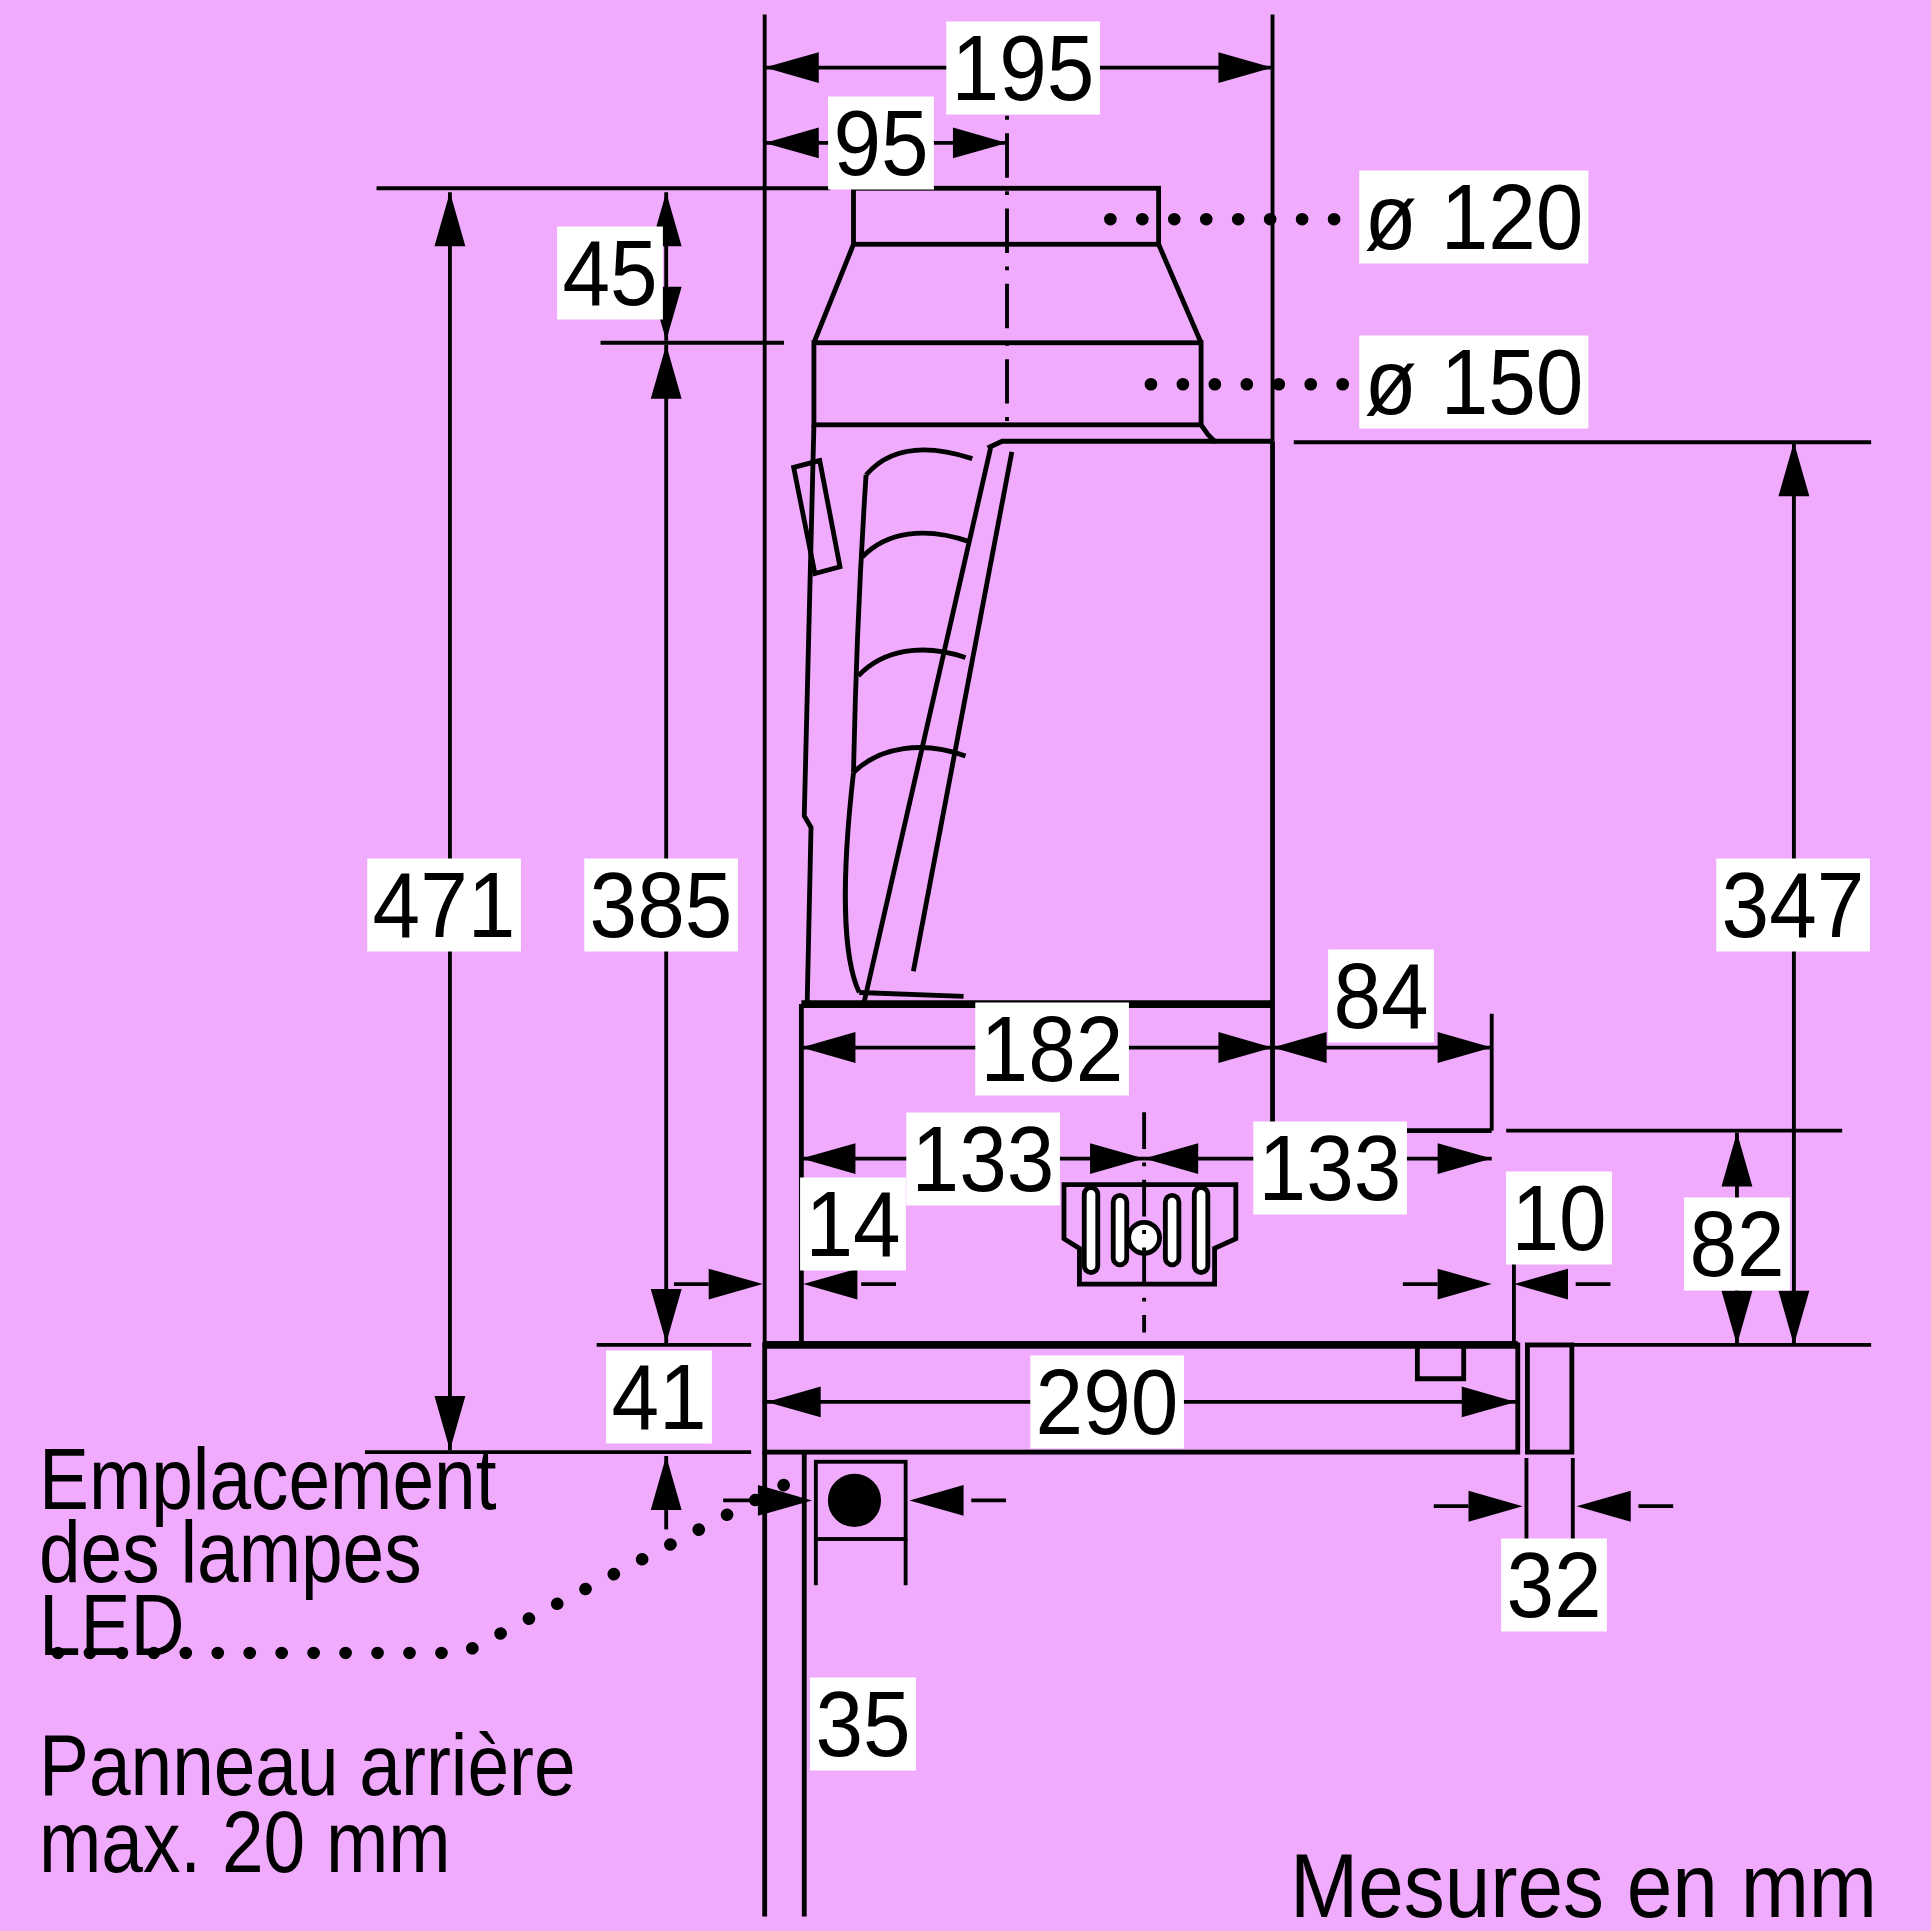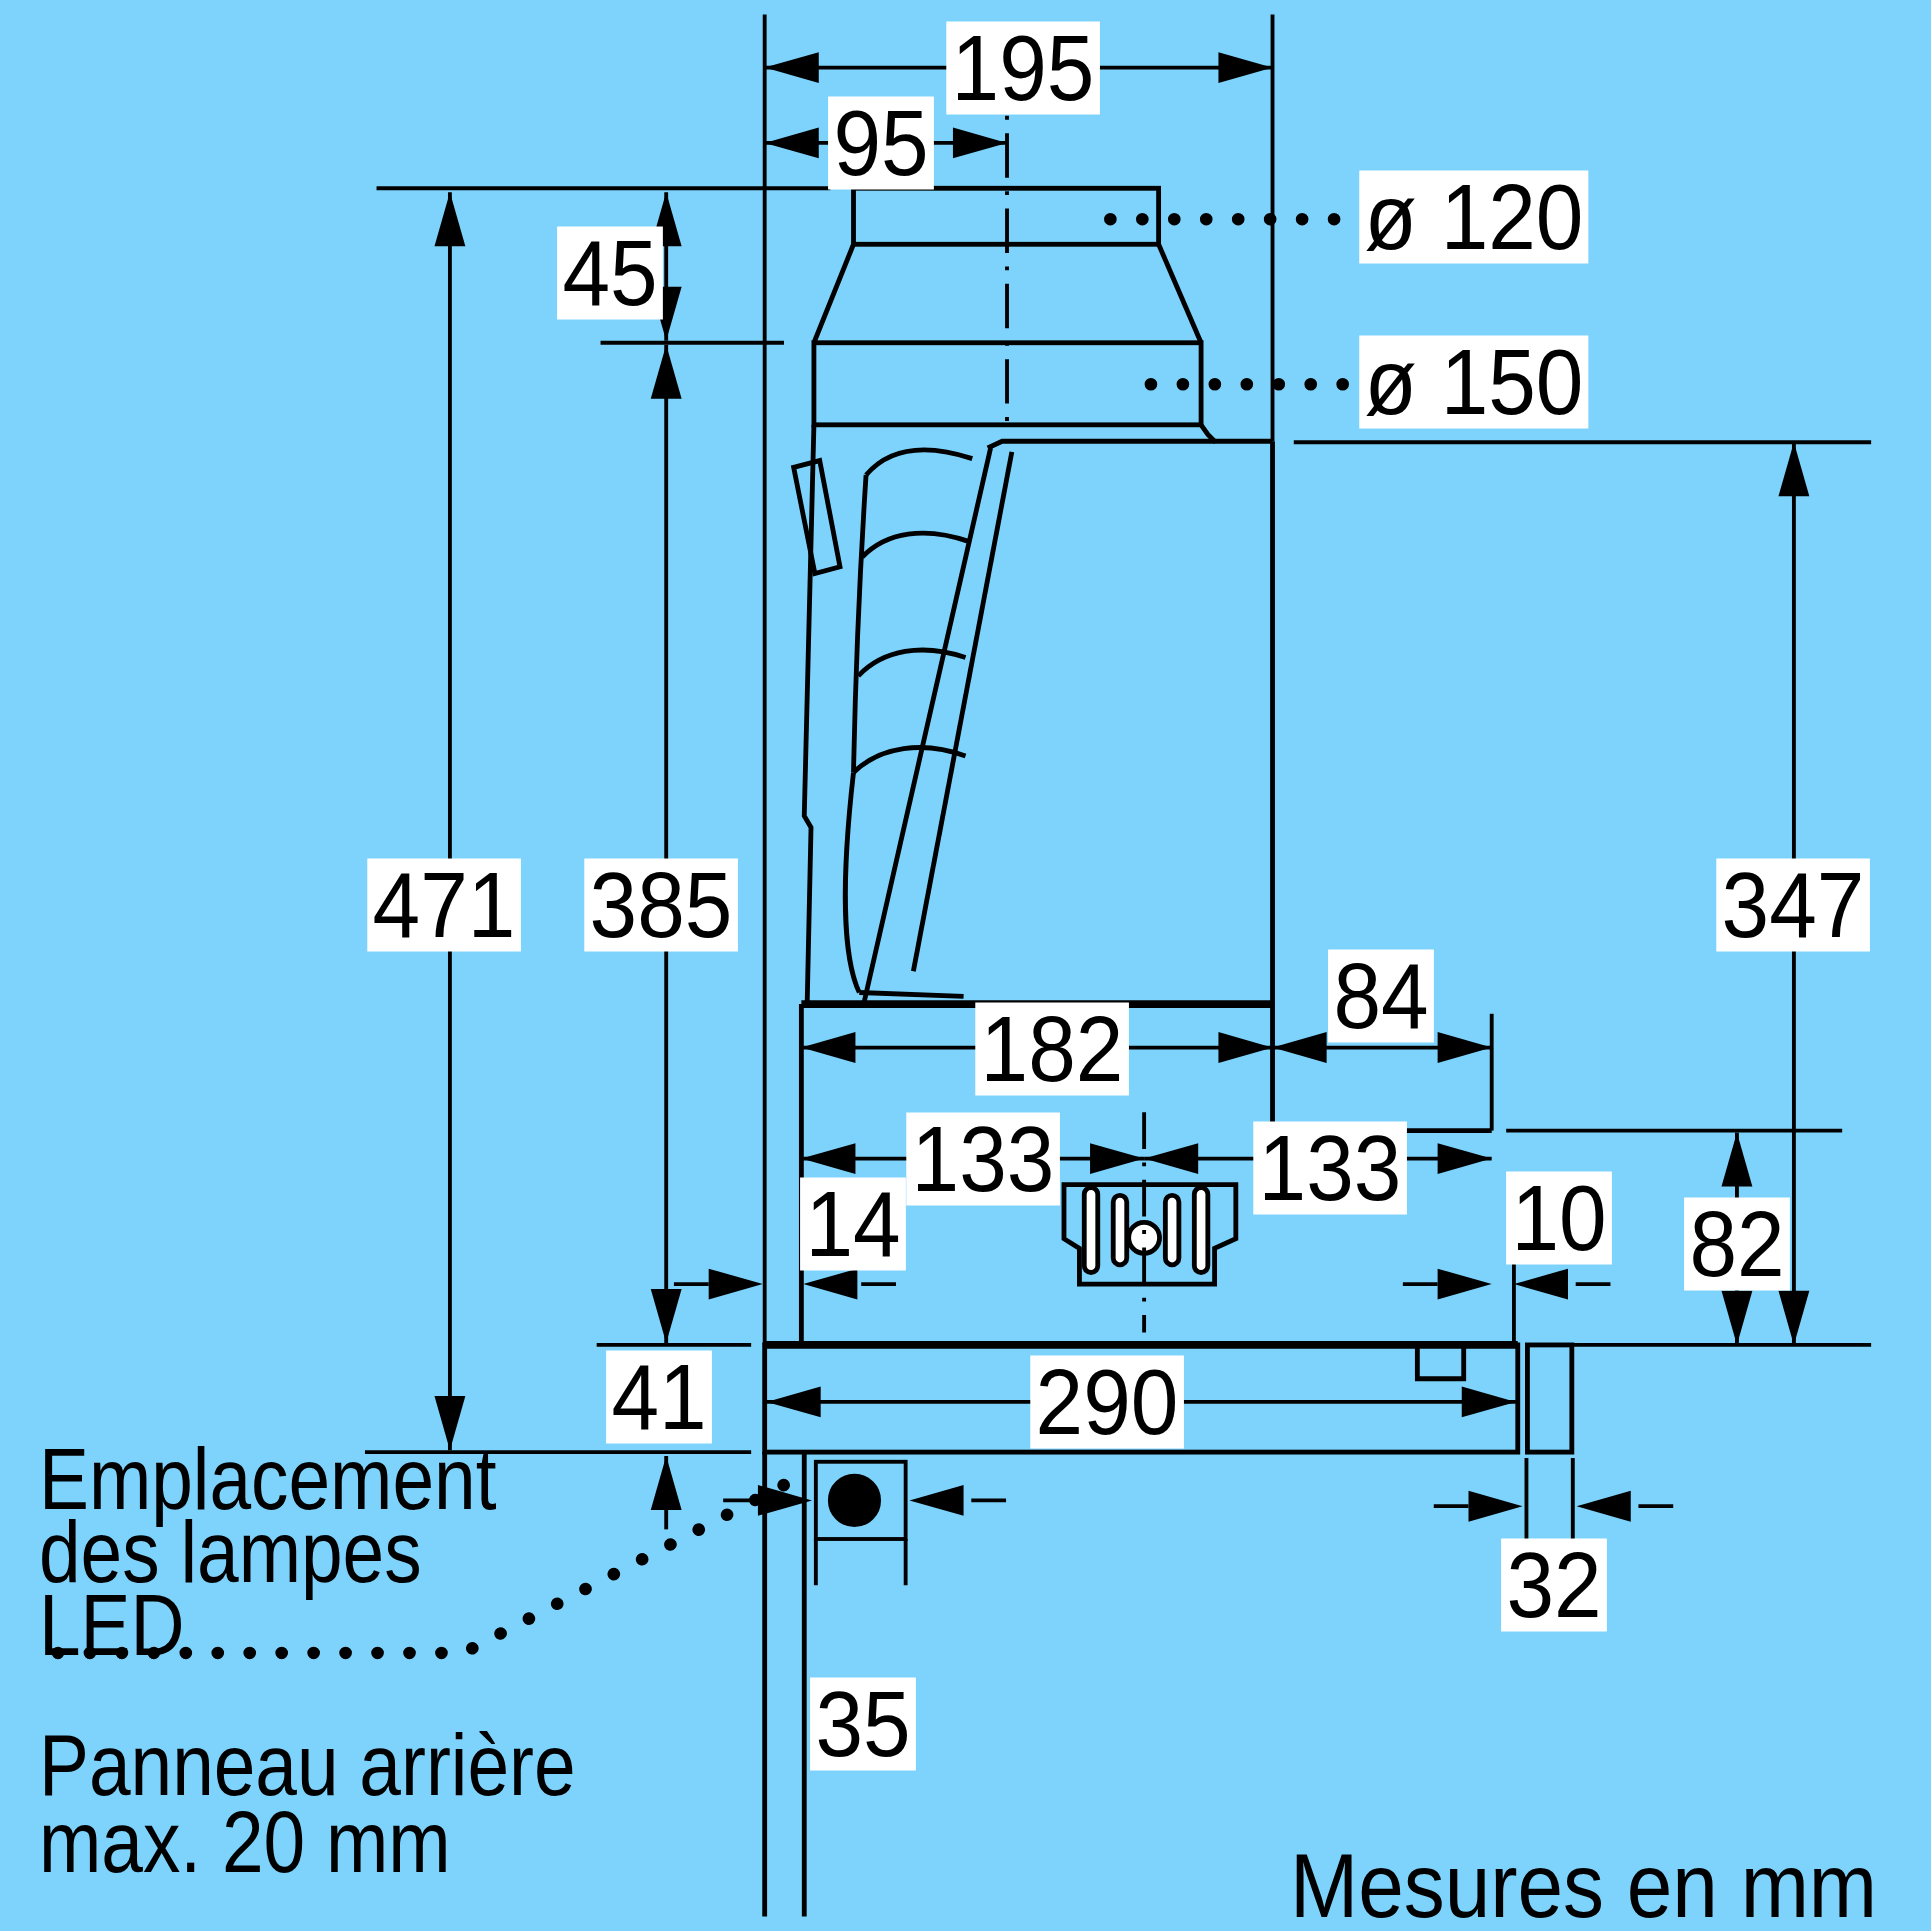--- a/index.html
+++ b/index.html
@@ -1,16 +1,16 @@
 <!DOCTYPE html>
 <html><head>
 <meta charset="utf-8">
 <style>
   html,body{margin:0;padding:0;background:#fff;}
-  .stage{position:relative;width:1931px;height:1931px;background:#7dd3fc;overflow:hidden;
+  .stage{position:relative;width:1931px;height:1931px;background:#f0abfc;overflow:hidden;
          font-family:"Liberation Sans",sans-serif;color:#000;}
   .stage svg{position:absolute;left:0;top:0;}
   .dim{position:absolute;transform:translate(-50%,-50%) scale(.92,1);
        font-size:93px;line-height:1;white-space:nowrap;background:#fff;padding:0 5.8px;}
   .note{position:absolute;font-size:87px;line-height:73px;white-space:nowrap;
         transform:scale(.86,1);transform-origin:left top;}
   .note span{display:block;}
   .units{position:absolute;font-size:91px;line-height:1;white-space:nowrap;
          transform:scale(.9,1);transform-origin:left top;}
 </style>

